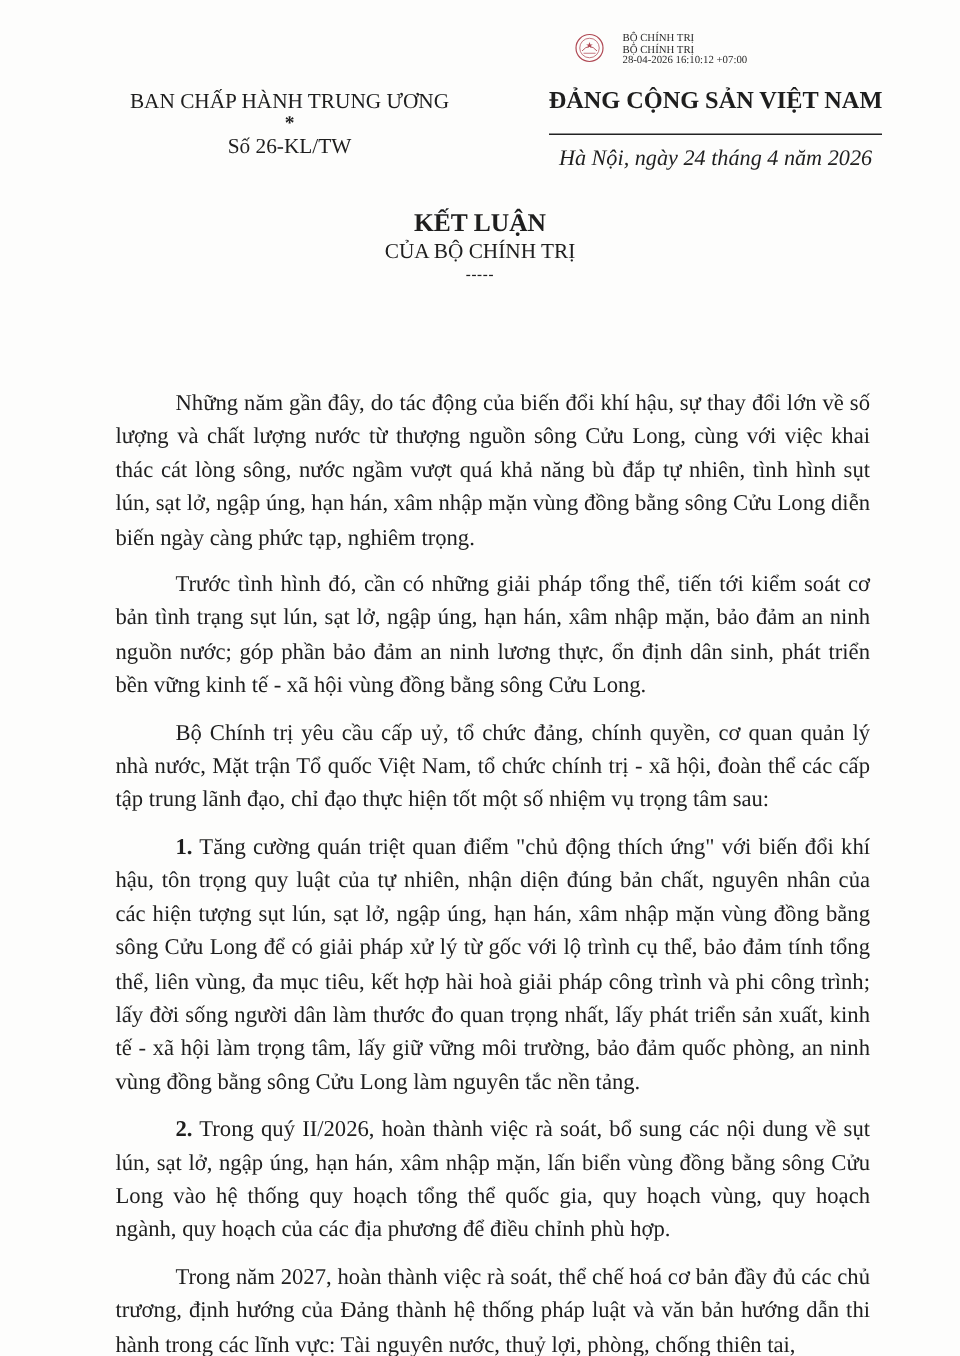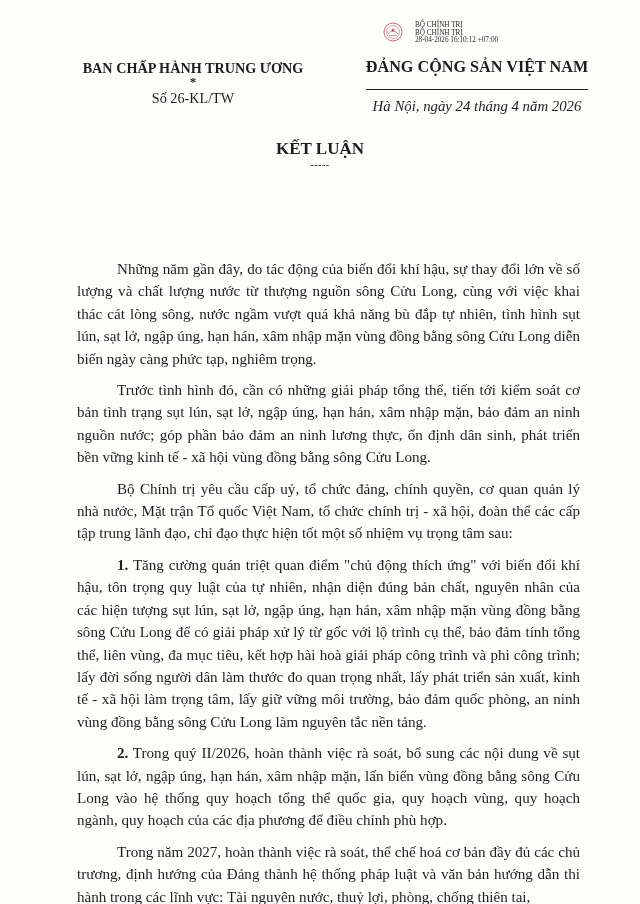--- a/index.html
+++ b/index.html
@@ -44,21 +44,21 @@
   }
   
   .hdr-left {
     position: absolute;
     left: 62px;
     top: 60px;
     width: 262px;
     text-align: center;
   }
   .hdr-left .org {
-    font-weight: bold;
+    font-weight: normal;
     font-size: 14.2px;
     letter-spacing: 0px;
     line-height: 17px;
   }
   .hdr-left .star {
     font-size: 13px;
     line-height: 9px;
     font-weight: bold;
   }
   .hdr-left .num {
@@ -158,20 +158,21 @@
     <div class="num">Số 26-KL/TW</div>
   </div>
 
   <div class="hdr-right">
     <div class="party">ĐẢNG CỘNG SẢN VIỆT NAM</div>
     <div class="date">Hà Nội, ngày 24 tháng 4 năm 2026</div>
   </div>
 
   <div class="title-block">
     <div class="title-main">KẾT LUẬN</div>
+    <div class="title-sub">CỦA BỘ CHÍNH TRỊ</div>
     <div class="title-sep">-----</div>
   </div>
 
   <div class="body-text">
     <p><span>Những năm gần đây, do tác động của biến đổi khí hậu, sự thay đổi lớn về số lượng và chất lượng nước từ thượng nguồn sông Cửu Long, cùng với việc khai thác cát lòng sông, nước ngầm vượt quá khả năng bù đắp tự nhiên, tình hình sụt lún, sạt lở, ngập úng, hạn hán, xâm nhập mặn vùng đồng bằng sông Cửu Long diễn biến ngày càng phức tạp, nghiêm trọng.</span></p>
     <p><span>Trước tình hình đó, cần có những giải pháp tổng thể, tiến tới kiểm soát cơ bản tình trạng sụt lún, sạt lở, ngập úng, hạn hán, xâm nhập mặn, bảo đảm an ninh nguồn nước; góp phần bảo đảm an ninh lương thực, ổn định dân sinh, phát triển bền vững kinh tế - xã hội vùng đồng bằng sông Cửu Long.</span></p>
     <p><span>Bộ Chính trị yêu cầu cấp uỷ, tổ chức đảng, chính quyền, cơ quan quản lý nhà nước, Mặt trận Tổ quốc Việt Nam, tổ chức chính trị - xã hội, đoàn thể các cấp tập trung lãnh đạo, chỉ đạo thực hiện tốt một số nhiệm vụ trọng tâm sau:</span></p>
     <p><b>1.</b><span> Tăng cường quán triệt quan điểm "chủ động thích ứng" với biến đổi khí hậu, tôn trọng quy luật của tự nhiên, nhận diện đúng bản chất, nguyên nhân của các hiện tượng sụt lún, sạt lở, ngập úng, hạn hán, xâm nhập mặn vùng đồng bằng sông Cửu Long để có giải pháp xử lý từ gốc với lộ trình cụ thể, bảo đảm tính tổng thể, liên vùng, đa mục tiêu, kết hợp hài hoà giải pháp công trình và phi công trình; lấy đời sống người dân làm thước đo quan trọng nhất, lấy phát triển sản xuất, kinh tế - xã hội làm trọng tâm, lấy giữ vững môi trường, bảo đảm quốc phòng, an ninh vùng đồng bằng sông Cửu Long làm nguyên tắc nền tảng.</span></p>
     <p><b>2.</b><span> Trong quý II/2026, hoàn thành việc rà soát, bổ sung các nội dung về sụt lún, sạt lở, ngập úng, hạn hán, xâm nhập mặn, lấn biển vùng đồng bằng sông Cửu Long vào hệ thống quy hoạch tổng thể quốc gia, quy hoạch vùng, quy hoạch ngành, quy hoạch của các địa phương để điều chỉnh phù hợp.</span></p>
     <p><span>Trong năm 2027, hoàn thành việc rà soát, thể chế hoá cơ bản đầy đủ các chủ trương, định hướng của Đảng thành hệ thống pháp luật và văn bản hướng dẫn thi hành trong các lĩnh vực: Tài nguyên nước, thuỷ lợi, phòng, chống thiên tai,</span></p>

